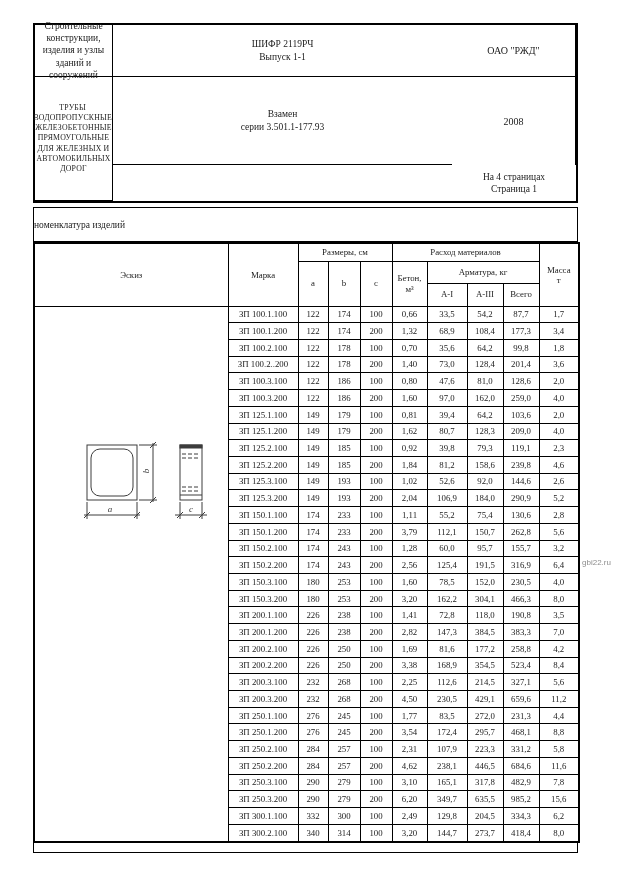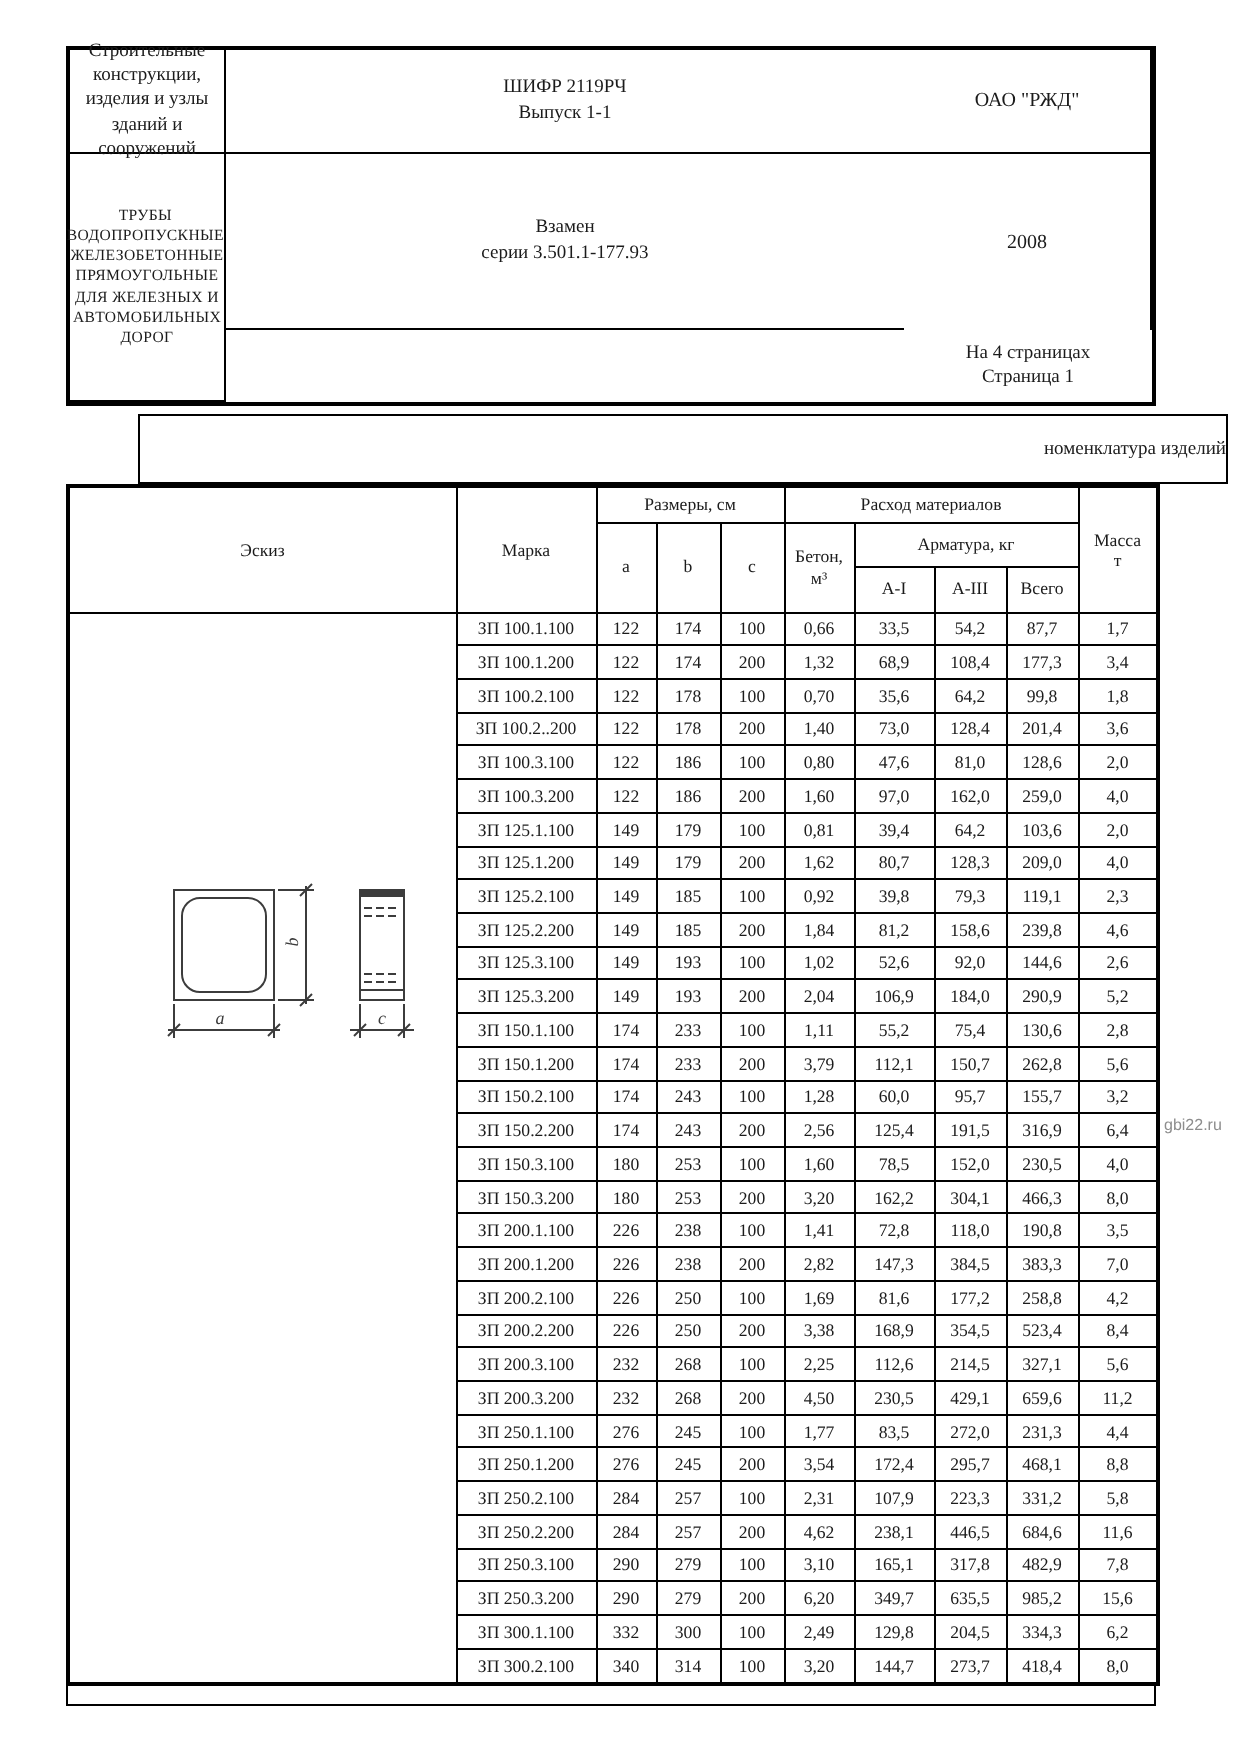--- a/index.html
+++ b/index.html
@@ -22,21 +22,21 @@
   .hcell.last-row{border-bottom:none;}
   .hcell .ln{display:block;}
   .f10{font-size:10px;}
   .f9{font-size:9.5px;}
   .caps{font-size:7.8px;letter-spacing:.2px;}
   .title-merged{grid-row:2 / span 2;align-items:flex-end;}
   
   .nomen{
     position:absolute;left:33px;top:207px;width:545px;height:35px;
     border:1.5px solid #000;box-sizing:border-box;
-    display:flex;align-items:center;justify-content:flex-end;font-size:9.5px;margin-left:36px;
+    display:flex;align-items:center;justify-content:flex-start;font-size:9.5px;
   }
   
   table.main{
     position:absolute;left:33px;top:242px;width:545px;height:601px;
     border-collapse:collapse;table-layout:fixed;
   }
   table.main th,table.main td{
     border:1px solid #000;font-weight:normal;text-align:center;
     padding:0 1px;font-size:8.8px;line-height:1.15;overflow:hidden;
   }

